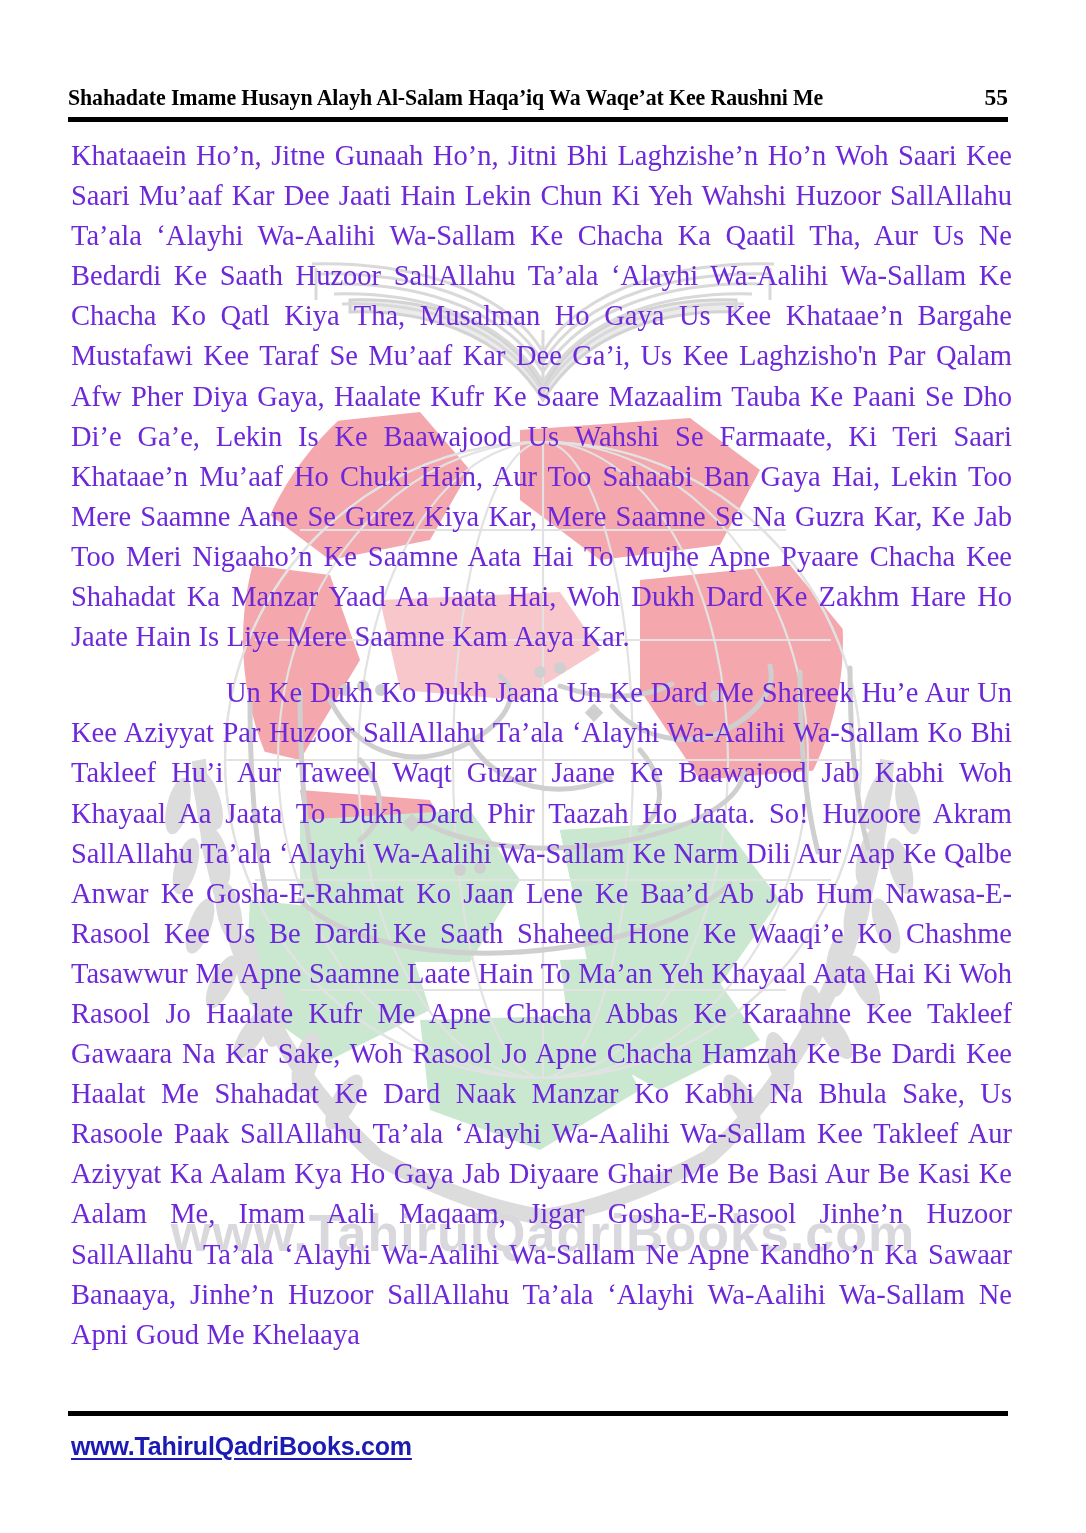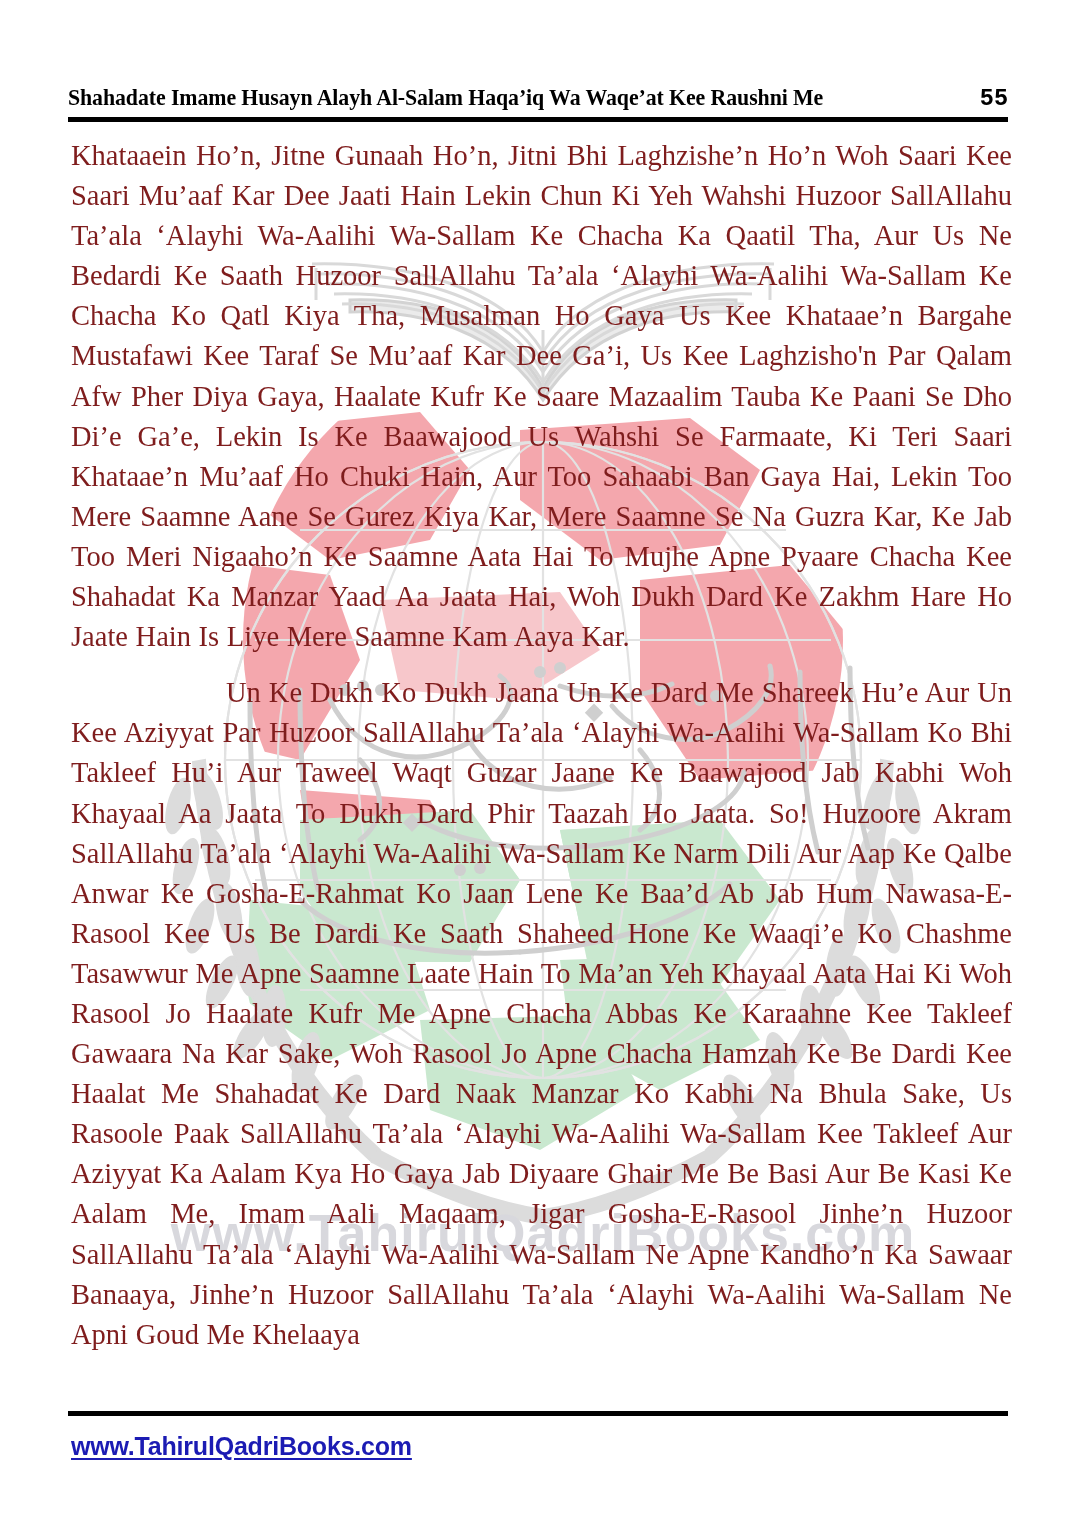--- a/index.html
+++ b/index.html
@@ -66,21 +66,21 @@
     font-family: "Liberation Serif", "DejaVu Serif", serif;
     font-size: 23.5px;
     font-weight: bold;
     color: #000000;
     letter-spacing: -0.1px;
     white-space: nowrap;
     transform: scaleX(0.93);
     transform-origin: left center;
   }
   .header-pageno {
-    font-family: Liberation Mono, monospace;
+    font-family: Liberation Serif, serif;
     font-size: 23.5px;
     font-weight: bold;
     color: #000000;
   }
   .header-rule {
     position: absolute;
     left: 68px;
     top: 117px;
     width: 940px;
     height: 5px;
@@ -93,21 +93,21 @@
     top: 136px;
     width: 941px;
   }
   .para {
     margin: 0;
     text-align: justify;
     text-align-last: left;
     font-family: "Liberation Serif", "DejaVu Serif", serif;
     font-size: 28.5px;
     line-height: 40.1px;
-    color: #7f1d1d;
+    color: #6d28d9;
     word-spacing: 0.5px;
   }
   .para.indent { text-indent: 155px; }
   .para + .para { margin-top: 16px; }
 
   .footer-rule {
     position: absolute;
     left: 68px;
     top: 1411px;
     width: 940px;

